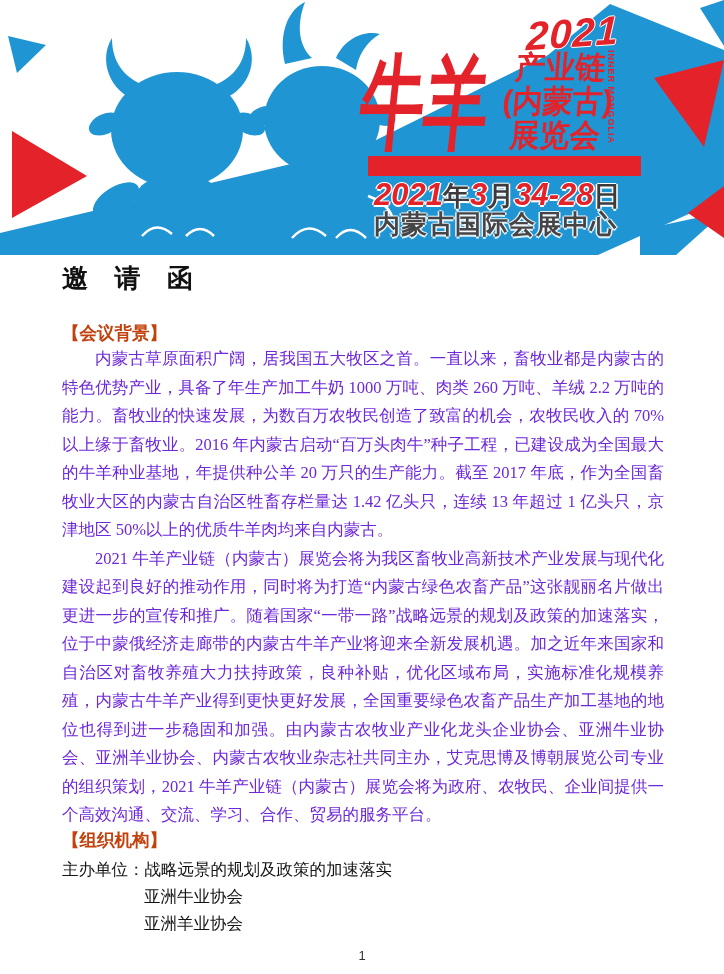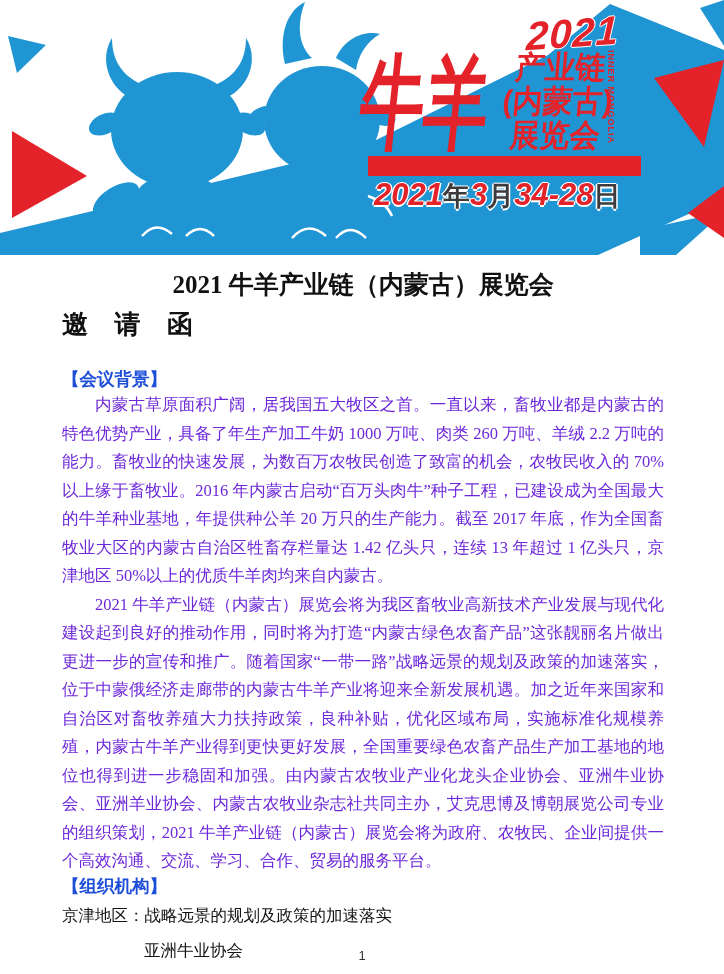--- a/index.html
+++ b/index.html
@@ -41,29 +41,29 @@
   }
   
   .content{padding:0 60px 0 62px;}
   .doc-title{
     margin:13px 0 0 0;text-align:center;font-size:25px;line-height:33px;font-weight:bold;color:#111;
   }
   .doc-subtitle{
     margin:7px 0 0 0;text-align:left;font-size:26px;line-height:33px;font-weight:bold;color:#111;letter-spacing:10px;
   }
   .sec-heading{
-    margin:27px 0 0 0;font-size:17.5px;line-height:23px;font-weight:bold;color:#1d4ed8;
+    margin:27px 0 0 0;font-size:17.5px;line-height:23px;font-weight:bold;color:#c2410c;
   }
   .sec-heading.second{margin-top:0;font-family:Liberation Mono, monospace;}
   .para{
     margin:0;font-size:16.5px;line-height:28.5px;text-align:justify;text-indent:2em;color:#6d28d9;
   }
   .org-block{margin-top:3px;font-size:16.5px;line-height:27px;color:#141414;}
   .org-line{margin:0;}
-  .org-item{margin:8px 0 0 82px;}
+  .org-item{margin:0 0 0 82px;}
   .footer-pagenum{
     position:absolute;left:0;top:948px;width:100%;text-align:center;
     font-family:"Liberation Sans", sans-serif;font-size:13px;color:#333;
   }
 </style>
 </head>
 <body>
 
 <div class="page">
 
@@ -118,33 +118,33 @@
     <div class="b-abs b-stack">
       <div>产业链</div>
       <div>(内蒙古)</div>
       <div>展览会</div>
     </div>
     <div class="b-abs b-vertical">INNER MONGOLIA</div>
     <div class="b-redbar"></div>
     <div class="b-abs b-date">
       <span class="num">2021</span><span class="cjk">年</span><span class="num">3</span><span class="cjk">月</span><span class="num">34-28</span><span class="cjk">日</span>
     </div>
+    <div class="b-abs b-venue">内蒙古国际会展中心</div>
   </div>
 
   <div class="content">
-    <div class="doc-title">2021 牛羊产业链（内蒙古）展览会</div>
     <div class="doc-subtitle">邀 请 函</div>
 
     <div class="sec-heading">【会议背景】</div>
     <p class="para">内蒙古草原面积广阔，居我国五大牧区之首。一直以来，畜牧业都是内蒙古的特色优势产业，具备了年生产加工牛奶 1000 万吨、肉类 260 万吨、羊绒 2.2 万吨的能力。畜牧业的快速发展，为数百万农牧民创造了致富的机会，农牧民收入的 70%以上缘于畜牧业。2016 年内蒙古启动“百万头肉牛”种子工程，已建设成为全国最大的牛羊种业基地，年提供种公羊 20 万只的生产能力。截至 2017 年底，作为全国畜牧业大区的内蒙古自治区牲畜存栏量达 1.42 亿头只，连续 13 年超过 1 亿头只，京津地区 50%以上的优质牛羊肉均来自内蒙古。</p>
     <p class="para">2021 牛羊产业链（内蒙古）展览会将为我区畜牧业高新技术产业发展与现代化建设起到良好的推动作用，同时将为打造“内蒙古绿色农畜产品”这张靓丽名片做出更进一步的宣传和推广。随着国家“一带一路”战略远景的规划及政策的加速落实，位于中蒙俄经济走廊带的内蒙古牛羊产业将迎来全新发展机遇。加之近年来国家和自治区对畜牧养殖大力扶持政策，良种补贴，优化区域布局，实施标准化规模养殖，内蒙古牛羊产业得到更快更好发展，全国重要绿色农畜产品生产加工基地的地位也得到进一步稳固和加强。由内蒙古农牧业产业化龙头企业协会、亚洲牛业协会、亚洲羊业协会、内蒙古农牧业杂志社共同主办，艾克思博及博朝展览公司专业的组织策划，2021 牛羊产业链（内蒙古）展览会将为政府、农牧民、企业间提供一个高效沟通、交流、学习、合作、贸易的服务平台。</p>
 
     <div class="sec-heading second">【组织机构】</div>
     <div class="org-block">
-      <p class="org-line"><span>京津地区：</span><span>战略远景的规划及政策的加速落实</span></p>
+      <p class="org-line"><span>主办单位：</span><span>战略远景的规划及政策的加速落实</span></p>
       <p class="org-line org-item">亚洲牛业协会</p>
       <p class="org-line org-item">亚洲羊业协会</p>
 
     </div>
   </div>
 
   <div class="footer-pagenum">1</div>
 </div>
 
 </body></html>

